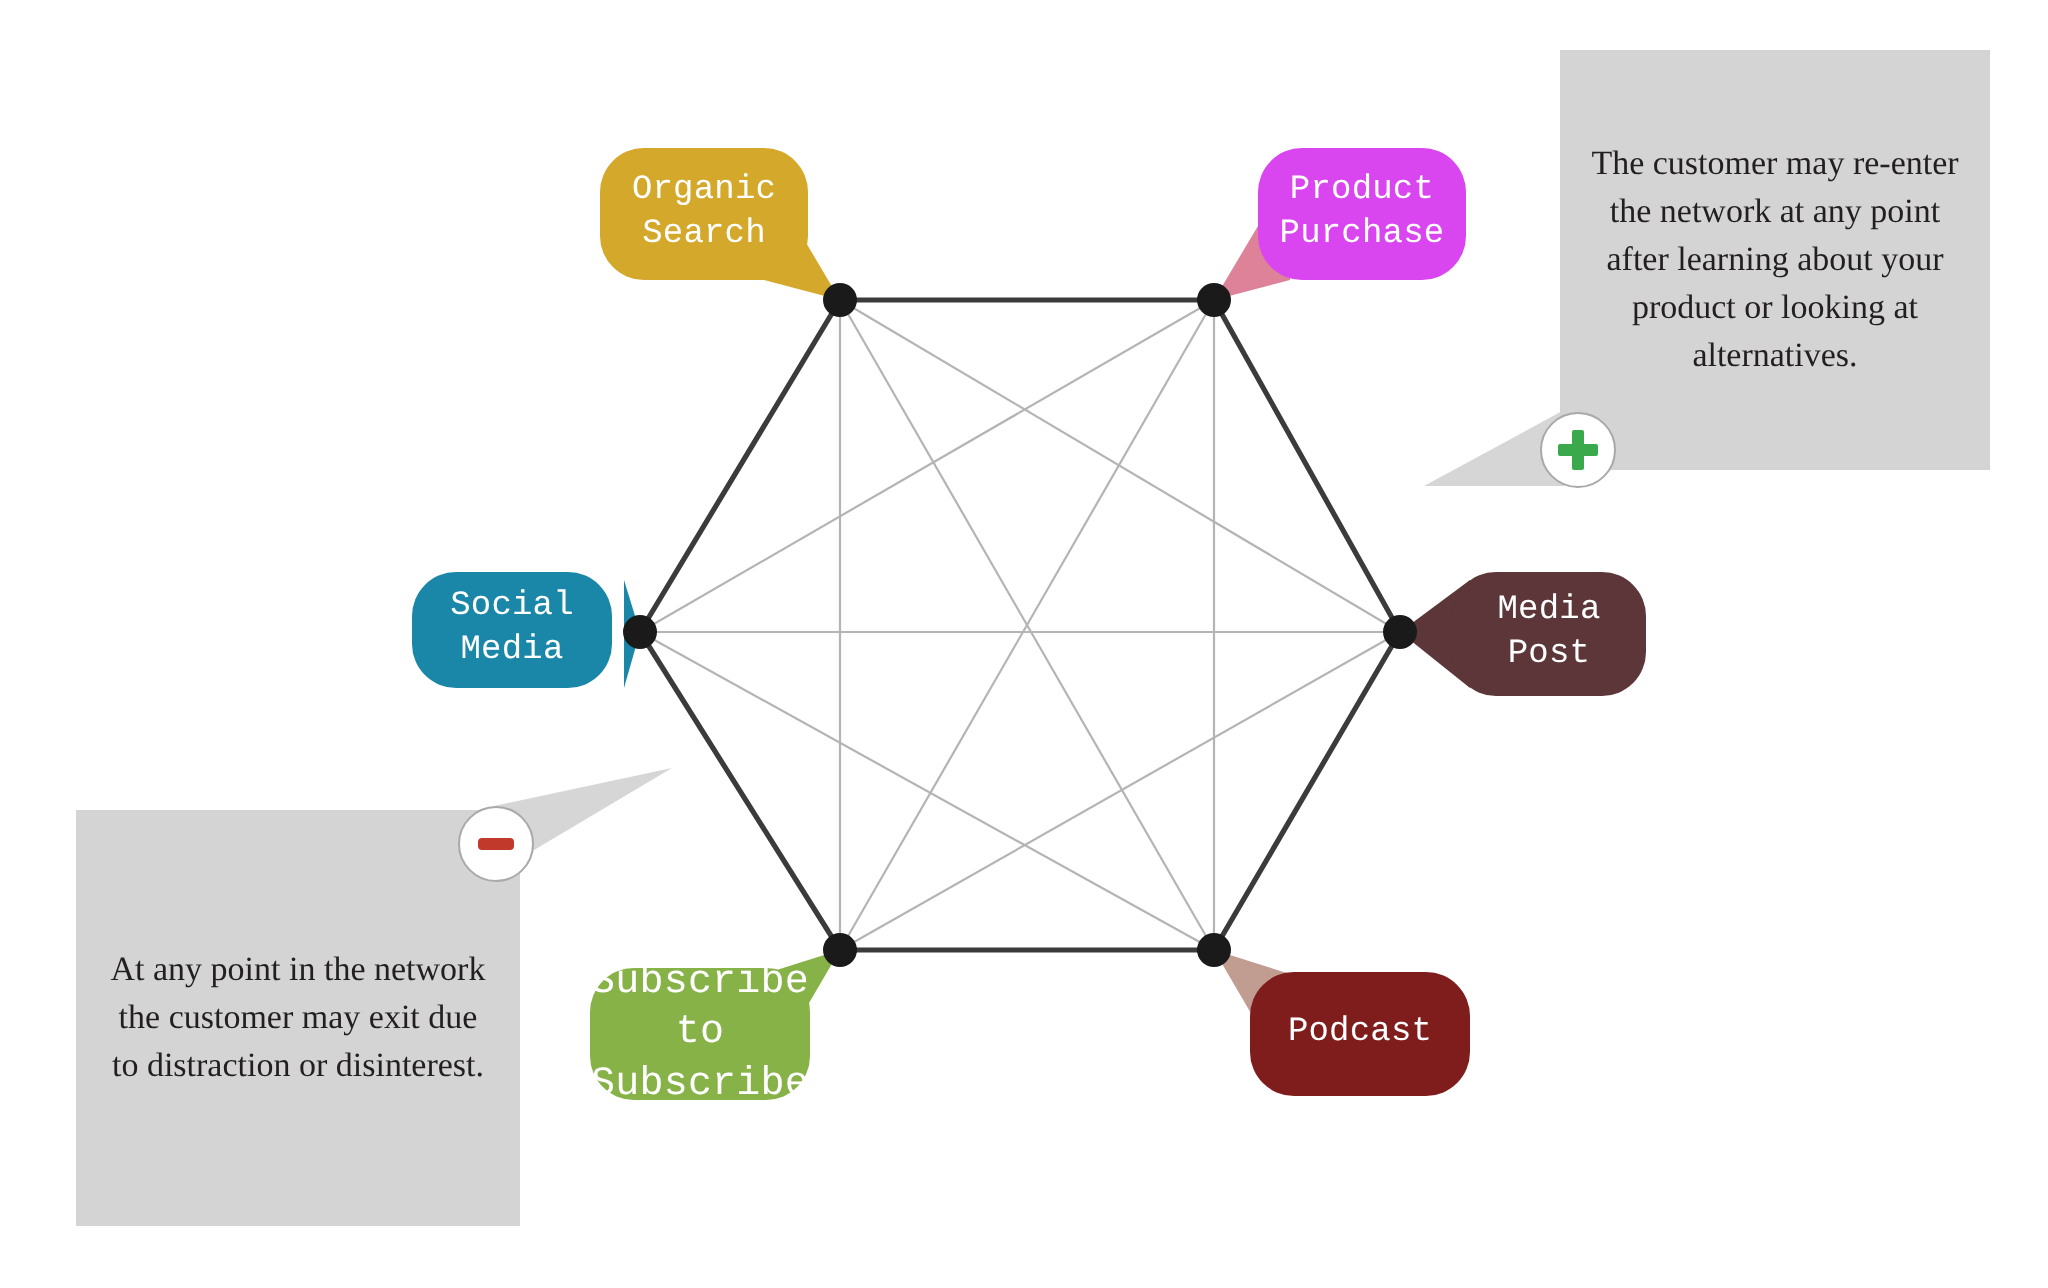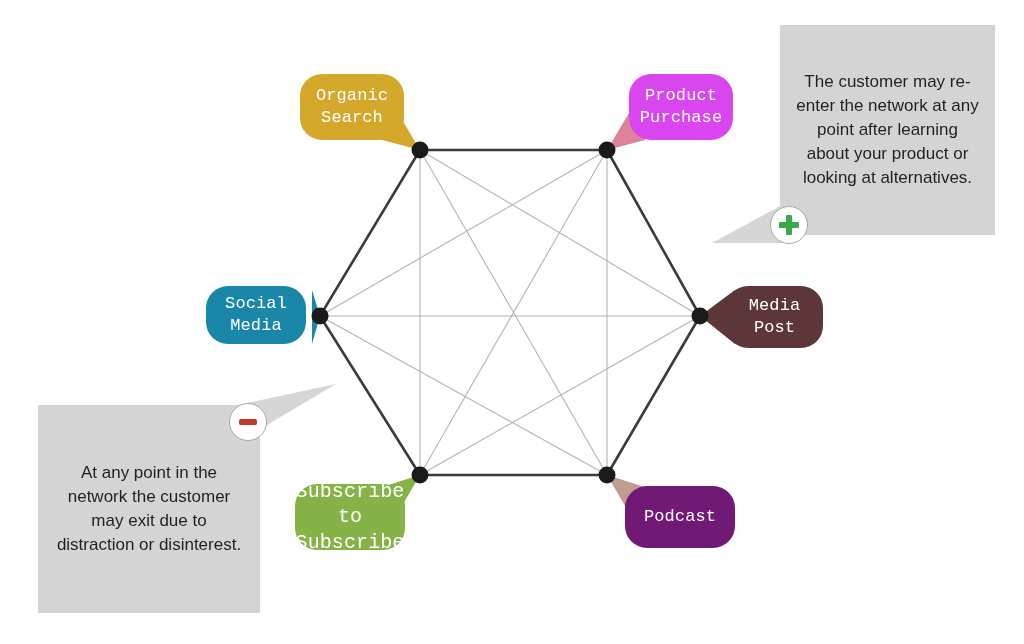--- a/index.html
+++ b/index.html
@@ -38,21 +38,21 @@
     line-height: 1.28;
     letter-spacing: 0.1px;
     z-index: 4;
     border-radius: 22px;
   }
   .callout-box {
     position: absolute;
     box-sizing: border-box;
     background: #d4d4d4;
     color: #231f20;
-    font-family: Liberation Sans, sans-serif;
+    font-family: Liberation Serif, serif;
     font-size: 17px;
     line-height: 1.42;
     text-align: center;
     display: flex;
     align-items: center;
     justify-content: center;
     padding: 16px 14px;
     z-index: 3;
   }
   .badge {
@@ -164,21 +164,21 @@
     </div>
   </div>
 
   <div class="node-label" style="left:726px; top:286px; width:97px; height:62px; background:#5c3639;">
     <div>
       <div>Media</div>
       <div>Post</div>
     </div>
   </div>
 
-  <div class="node-label" style="left:625px; top:486px; width:110px; height:62px; background:#701a75;">
+  <div class="node-label" style="left:625px; top:486px; width:110px; height:62px; background:#7f1d1d;">
     <div>
       <div>Podcast</div>
     </div>
   </div>
 
   <div class="node-label" style="left:295px; top:484px; width:110px; height:66px; background:#86b247; font-size:20px;">
     <div>
       <div>Subscribe to</div>
       <div>Subscribe</div>
     </div>

